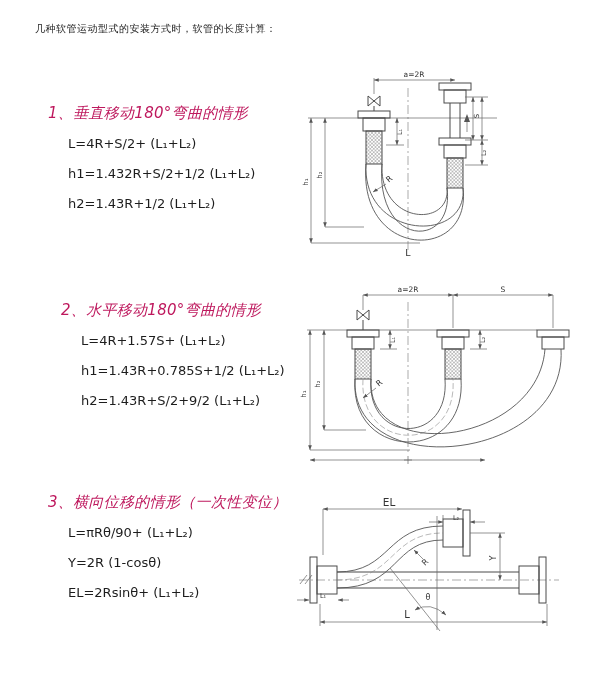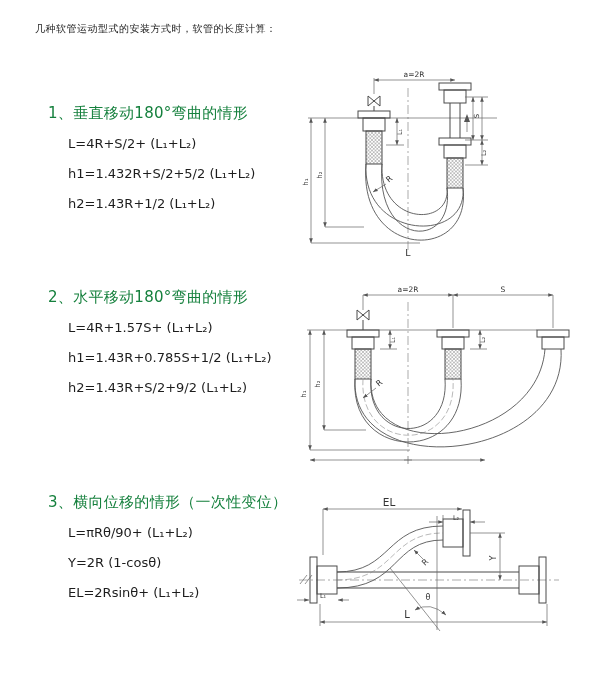--- a/index.html
+++ b/index.html
@@ -6,24 +6,24 @@
   body{
     width:600px;height:675px;background:#fff;position:relative;
     font-family:"DejaVu Sans","Liberation Sans",sans-serif;color:#222;
     overflow:hidden;
   }
   .doc-title{
     position:absolute;left:35px;top:22px;font-size:10px;letter-spacing:.5px;
     color:#1d1d1d;white-space:nowrap;
   }
   .section{position:absolute;left:48px;}
-  .sec-heading{font-size:15px;color:#15803d;letter-spacing:.3px;white-space:nowrap;margin:0 0 6px 0;}
+  .sec-heading{font-size:15px;color:#be185d;letter-spacing:.3px;white-space:nowrap;margin:0 0 6px 0;font-style:italic;}
   .formula{font-size:13px;color:#1d1d1d;line-height:30px;padding-left:20px;white-space:nowrap;}
   #sec1{top:104px;}
-  #sec2{top:288px;}
+  #sec2{top:301px;margin-left:13px;}
   #sec3{top:493px;}
   .diagram{position:absolute;}
   #dia1{left:302px;top:70px;}
   #dia2{left:300px;top:282px;}
   #dia3{left:297px;top:498px;}
   svg{display:block;}
   svg text{fill:#333;font-family:"DejaVu Sans",sans-serif;}
   .pl{stroke:#4a4a4a;stroke-width:1;fill:none;}
   .hose{stroke:#555;stroke-width:.9;fill:none;}
   .hdash{stroke:#8a8a8a;stroke-width:.6;fill:none;stroke-dasharray:6 2.5;}
@@ -31,21 +31,21 @@
   .cl{stroke:#888;stroke-width:.7;fill:none;stroke-dasharray:9 3 2 3;}
 </style>
 </head>
 <body>
 
 <div class="doc-title">几种软管运动型式的安装方式时，软管的长度计算：</div>
 
 <div class="section" id="sec1">
   <div class="sec-heading">1、垂直移动180°弯曲的情形</div>
   <div class="formula">L=4R+S/2+ (L₁+L₂)</div>
-  <div class="formula">h1=1.432R+S/2+5/2 (L₁+L₂)</div>
+  <div class="formula">h1=1.432R+S/2+1/2 (L₁+L₂)</div>
   <div class="formula">h2=1.43R+1/2 (L₁+L₂)</div>
 </div>
 
 <div class="section" id="sec2">
   <div class="sec-heading">2、水平移动180°弯曲的情形</div>
   <div class="formula">L=4R+1.57S+ (L₁+L₂)</div>
   <div class="formula">h1=1.43R+0.785S+1/2 (L₁+L₂)</div>
   <div class="formula">h2=1.43R+S/2+9/2 (L₁+L₂)</div>
 </div>
 

